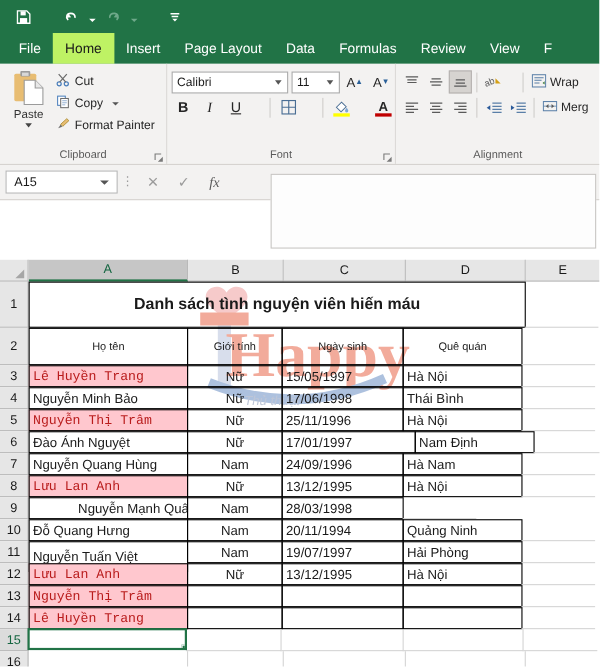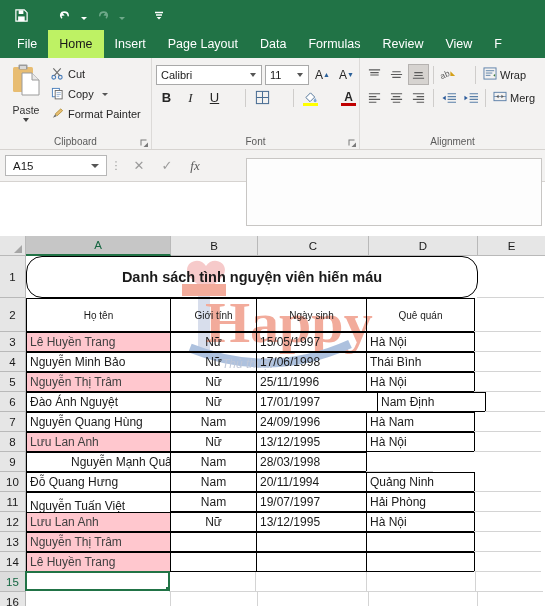--- a/index.html
+++ b/index.html
@@ -72,21 +72,21 @@
     position: absolute; right: 2px; bottom: 1px;
     width: 9px; height: 9px; color: #8a8886;
   }
   .dlg-launcher svg { display: block; }
 
   
   .paste-btn {
     width: 44px; display: flex; flex-direction: column;
     align-items: center; padding-top: 2px;
   }
-  .paste-label { font-size: 10.5px; color: #333; margin-top: 7px; }
+  .paste-label { font-size: 10.5px; color: #333; margin-top: 1px; }
   .paste-caret {
     width: 0; height: 0; margin-top: 2px;
     border-left: 3.5px solid transparent;
     border-right: 3.5px solid transparent;
     border-top: 4px solid #444;
   }
   .clip-col { display: flex; flex-direction: column; padding-top: 3px; }
   .clip-item {
     display: flex; align-items: center; gap: 4px;
     height: 20px; padding: 0 3px;
@@ -236,21 +236,21 @@
   .cell.bordered {
     border-right: 1px solid #000000; border-bottom: 1px solid #000000;
     border-top: 1px solid #000000; border-left: 1px solid #000000;
     margin-right: -1px; margin-bottom: -1px;
   }
   .cell.ctr { justify-content: center; }
   .cell.title {
     justify-content: center; font-weight: bold; font-size: 14.5px;
   }
   .cell.hdr { justify-content: center; font-weight: normal; font-size: 10px; }
-  .cell.dup { background: #ffc7ce; color: #404040; }
+  .cell.dup { background: #ffc7ce; color: #b91c1c; font-family: Liberation Mono, monospace; }
   .cell.selcell {
     border: 2px solid #217346;
     margin: -1px;
     position: relative; z-index: 5;
   }
   .fill-handle {
     position: absolute; right: -3px; bottom: -3px;
     width: 6px; height: 6px; background: #217346;
     border: 1px solid #ffffff;
   }
@@ -578,21 +578,21 @@
         <div class="rhead" style="height:20px;">12</div>
         <div class="rhead" style="height:20px;">13</div>
         <div class="rhead" style="height:20px;">14</div>
         <div class="rhead sel" style="height:20px;">15</div>
         <div class="rhead" style="height:20px;">16</div>
       </div>
 
       <div class="cells-col">
 
         <div class="grow" style="height:42px;">
-          <div class="cell title bordered" style="width:452px;height:42px;border-radius:16px;">Danh sách tình nguyện viên hiến máu</div>
+          <div class="cell title bordered" style="width:452px;height:42px;">Danh sách tình nguyện viên hiến máu</div>
           <div class="cell" style="width:67px;height:42px;border-right:none;"></div>
         </div>
 
         <div class="grow" style="height:34px;">
           <div class="cell hdr bordered" style="width:145px;height:34px;">Họ tên</div>
           <div class="cell hdr bordered" style="width:87px;height:34px;">Giới tính</div>
           <div class="cell hdr bordered" style="width:111px;height:34px;">Ngày sinh</div>
           <div class="cell hdr bordered" style="width:109px;height:34px;">Quê quán</div>
           <div class="cell" style="width:67px;height:34px;border-right:none;"></div>
         </div>

